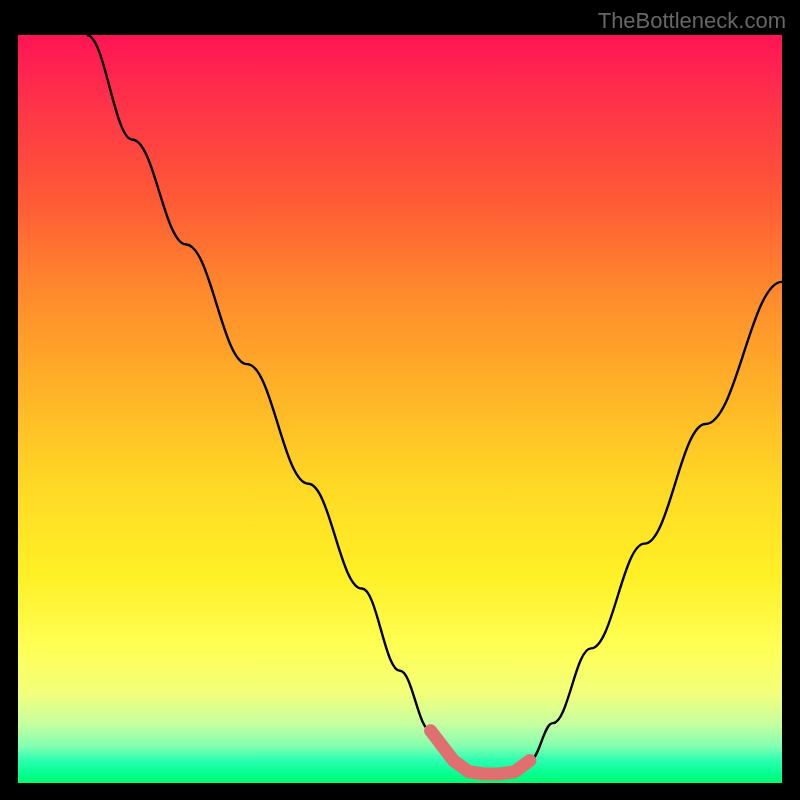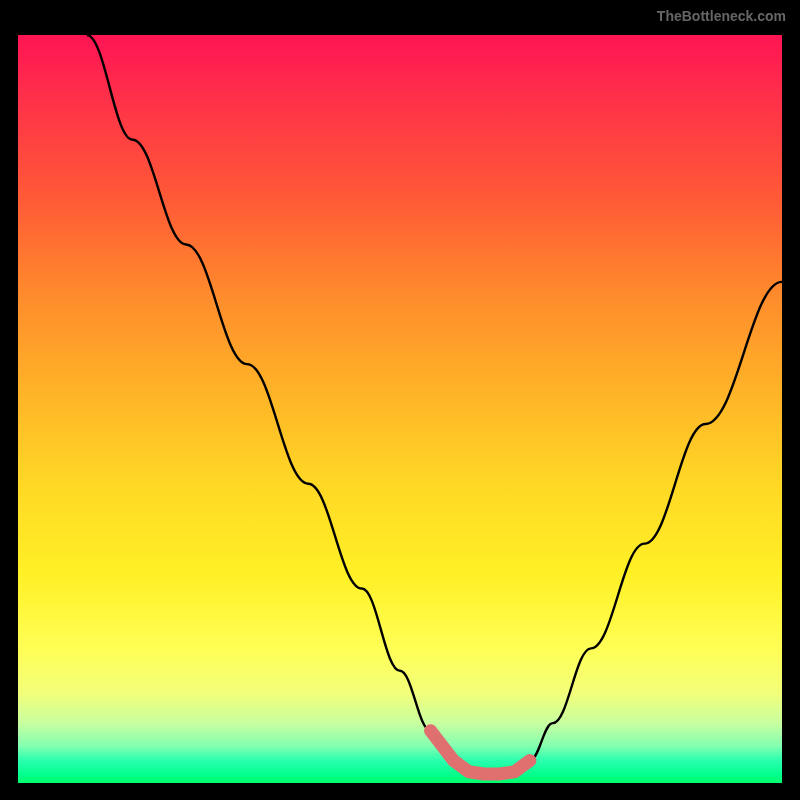--- a/index.html
+++ b/index.html
@@ -9,22 +9,22 @@
     height: 800px;
     background: #000;
     font-family: Arial, sans-serif;
     position: relative;
   }
   .watermark {
     position: absolute;
     top: 8px;
     right: 14px;
     color: #666;
-    font-size: 14px;
-    font-weight: 700;
+    font-size: 22px;
+    font-weight: 400;
     z-index: 10;
   }
   .chart-frame {
     position: absolute;
     top: 35px;
     left: 18px;
     width: 764px;
     height: 748px;
     background: #000;
   }

